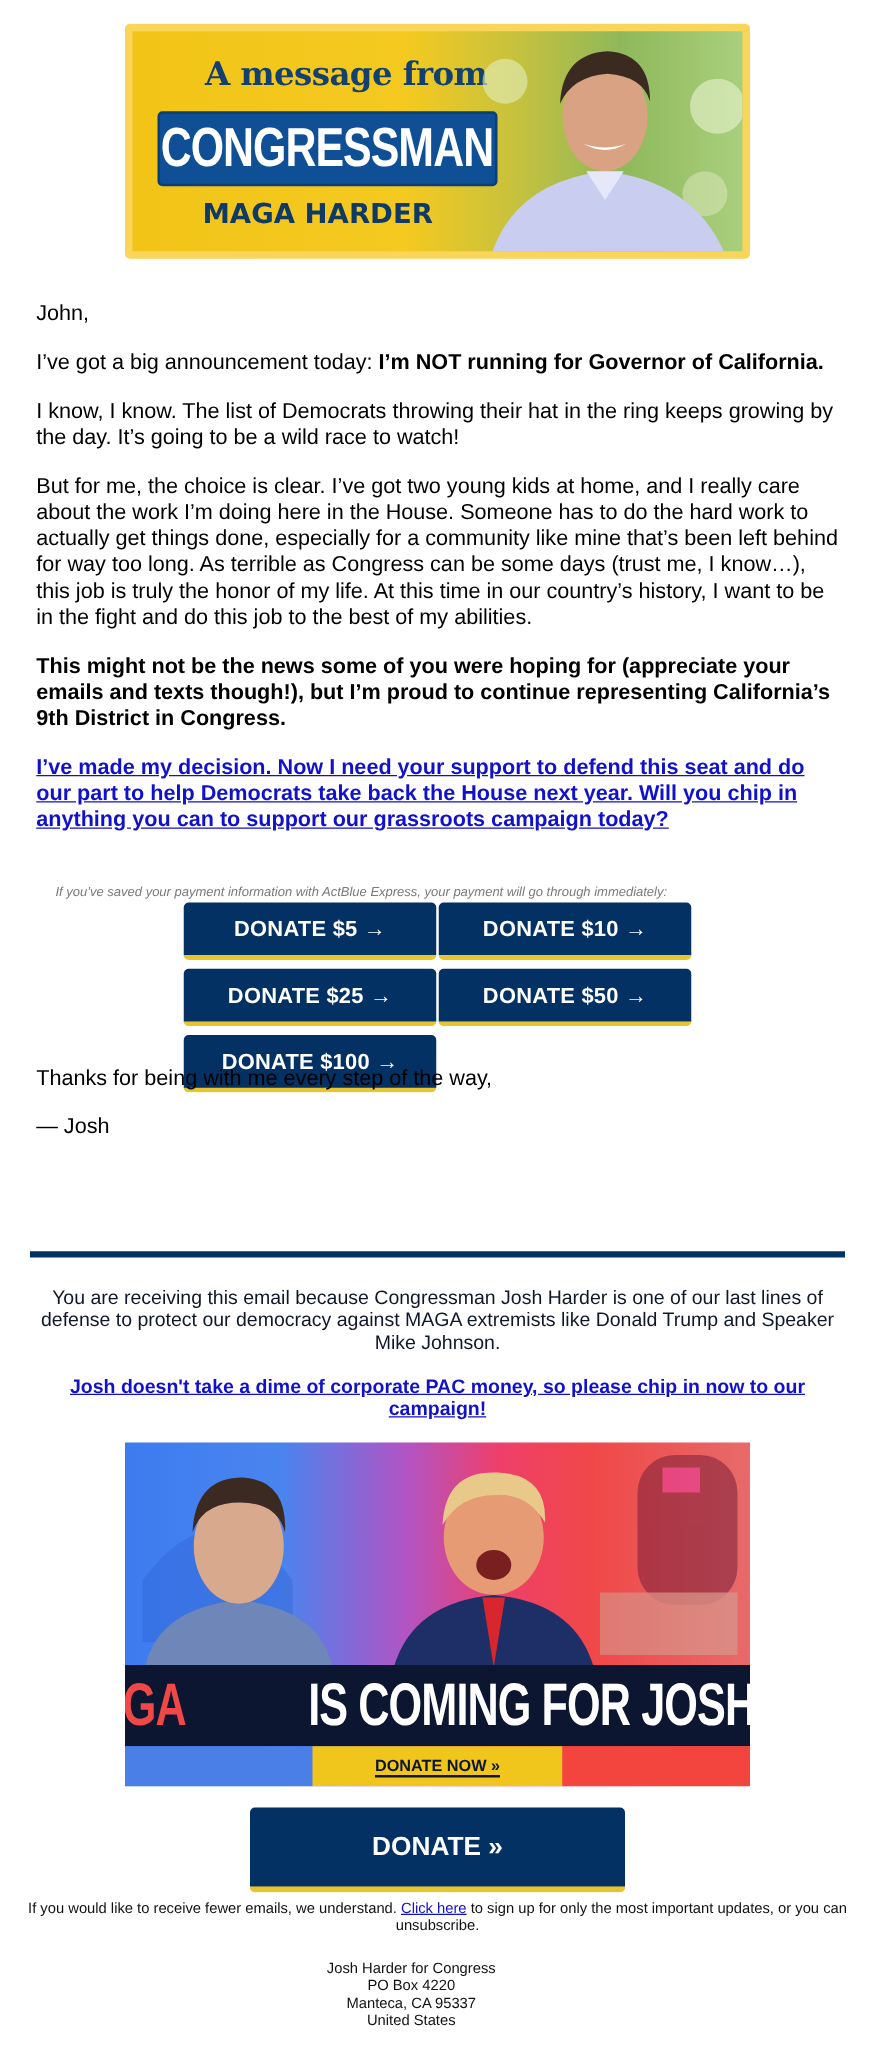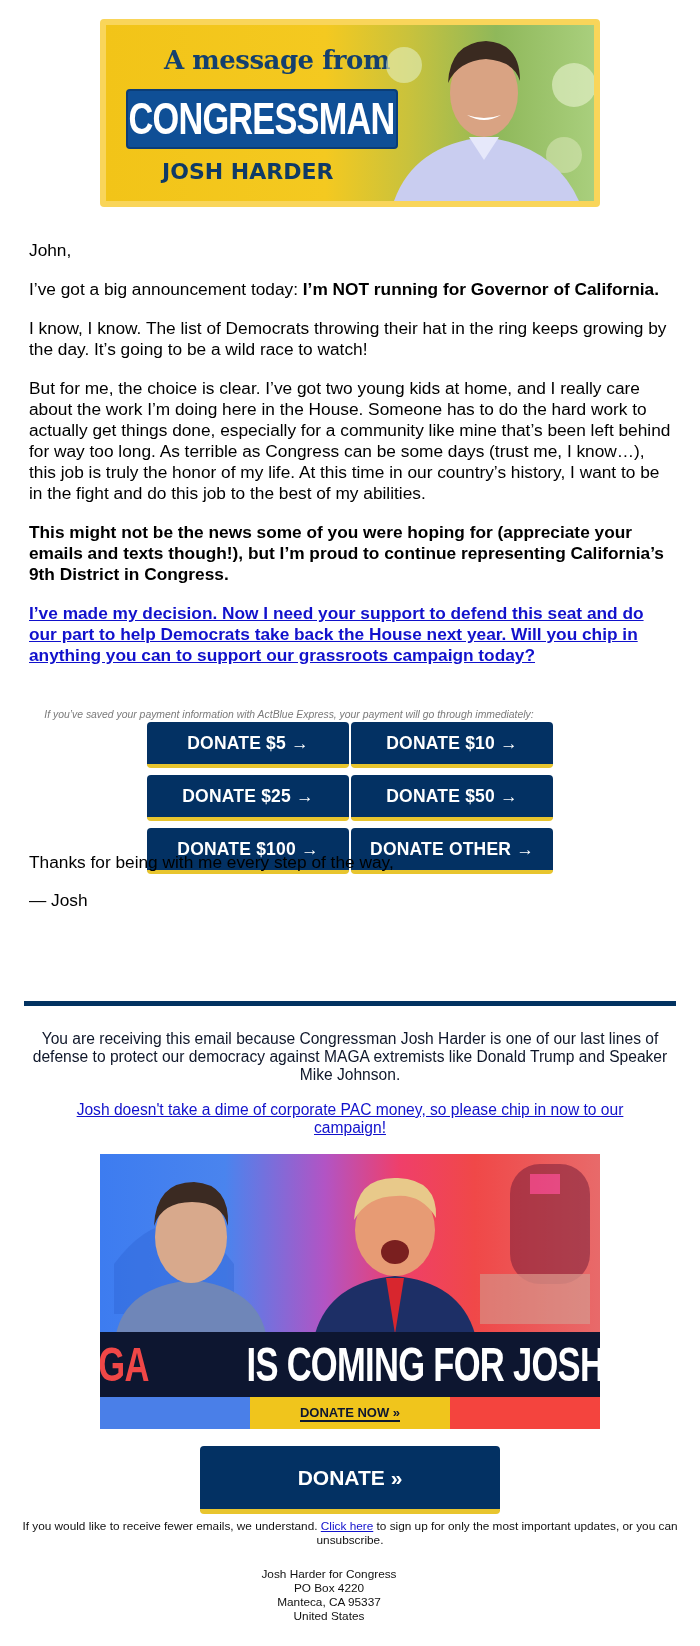--- a/index.html
+++ b/index.html
@@ -68,21 +68,21 @@
   .closing p { margin-bottom: 17px; }
 
   .divider { position: absolute; left: 24px; top: 1001px; width: 652px; height: 5px; background: #023261; }
 
   .footer-notice {
     position: absolute; left: 22px; top: 1030px; width: 656px; text-align: center;
     font-size: 15.6px; line-height: 18px; color: #0f172a;
   }
   .footer-cta {
     position: absolute; left: 40px; top: 1101px; width: 620px; text-align: center;
-    font-size: 15.6px; line-height: 18px; font-weight: normal; color: #1111cc; text-decoration: underline;
+    font-size: 15.6px; line-height: 18px; font-weight: bold; color: #1111cc; text-decoration: underline;
   }
 
   
   .maga-banner {
     position: absolute; left: 100px; top: 1154px; width: 500px; height: 275px; overflow: hidden;
     background: linear-gradient(90deg, #3d7cf0 0%, #4a84ee 25%, #b254c4 45%, #ef3f6a 60%, #f04848 75%, #e86a6a 100%);
   }
   .maga-bar {
     position: absolute; left: 0; top: 178px; width: 100%; height: 65px; background: #0d1630;
     display: flex; align-items: center; justify-content: center; gap: 8px;
@@ -124,21 +124,21 @@
 <body>
 
 <div class="page">
 
   <div class="header-banner">
     <div class="banner-inner">
       <div class="banner-script">A message from</div>
       <div class="banner-title-box">
         <span class="banner-title">CONGRESSMAN</span>
       </div>
-      <div class="banner-name">JOSH HARDER</div>
+      <div class="banner-name">MAGA HARDER</div>
       <svg class="banner-photo" viewBox="0 0 220 176">
         <circle cx="30" cy="40" r="18" fill="#e3eec0" opacity="0.6"></circle>
         <circle cx="200" cy="60" r="22" fill="#eaf3d0" opacity="0.6"></circle>
         <circle cx="190" cy="130" r="18" fill="#dfeac0" opacity="0.5"></circle>
         <path d="M20 176 Q40 120 110 112 Q180 120 205 176 Z" fill="#c9cdf0"></path>
         <path d="M95 112 L110 135 L125 112 Z" fill="#e6e8fa"></path>
         <ellipse cx="110" cy="68" rx="34" ry="44" fill="#d9a383"></ellipse>
         <path d="M74 58 Q76 18 112 16 Q146 18 146 56 Q140 36 112 34 Q84 36 74 58 Z" fill="#3a2a20"></path>
         <path d="M93 90 Q110 100 127 90 Q110 96 93 90 Z" fill="#fff"></path>
       </svg>
@@ -155,21 +155,20 @@
   </div>
 
   <div class="actblue-note">If you’ve saved your payment information with ActBlue Express, your payment will go through immediately:</div>
 
   <div class="donate-grid">
     <div class="donate-btn">DONATE $5 →</div>
     <div class="donate-btn">DONATE $10 →</div>
     <div class="donate-btn">DONATE $25 →</div>
     <div class="donate-btn">DONATE $50 →</div>
     <div class="donate-btn">DONATE $100 →</div>
-    <div class="donate-btn">DONATE OTHER →</div>
   </div>
 
   <div class="closing">
     <p>Thanks for being with me every step of the way,</p>
     <p>— Josh</p>
   </div>
 
   <div class="divider"></div>
 
   <div class="footer-notice">You are receiving this email because Congressman Josh Harder is one of our last lines of defense to protect our democracy against MAGA extremists like Donald Trump and Speaker Mike Johnson.</div>

